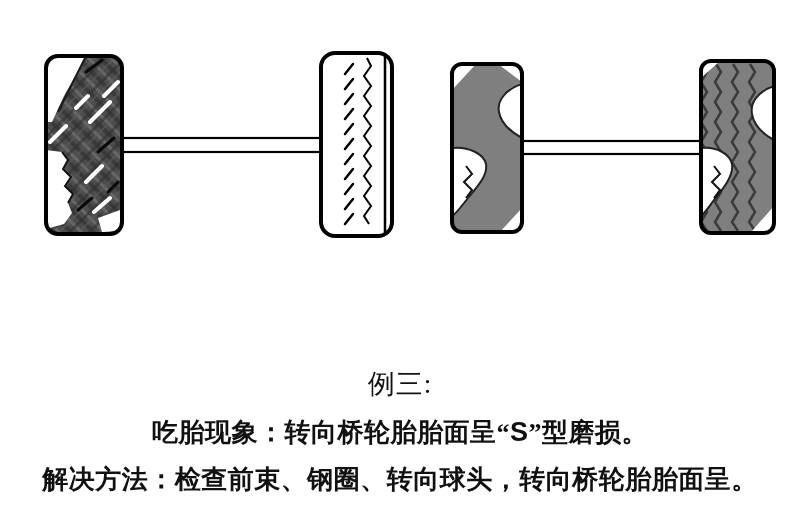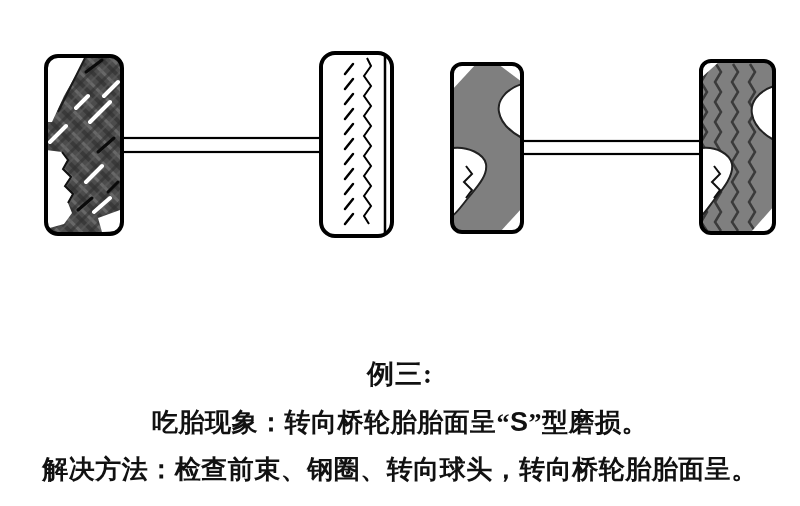--- a/index.html
+++ b/index.html
@@ -11,22 +11,22 @@
     overflow:hidden;
   }
   .figure{
     position:absolute;left:0;top:0;width:800px;height:300px;
   }
   .caption{
     position:absolute;left:0;top:348px;width:800px;
     text-align:center;color:#111;
   }
   .cap-title{
-    font-size:27px;font-weight:bold;letter-spacing:1px;
-    margin:8px 0 13px 0;
+    font-size:27px;font-weight:normal;letter-spacing:1px;
+    margin:18px 0 13px 0;
   }
   .cap-line{
     font-size:26px;font-weight:bold;letter-spacing:0.5px;
     margin:12px 0 11px 0;white-space:nowrap;
   }
   .s-glyph{
     font-family:"Liberation Sans","DejaVu Sans",sans-serif;
     font-weight:900;font-size:27px;
   }
 </style>

